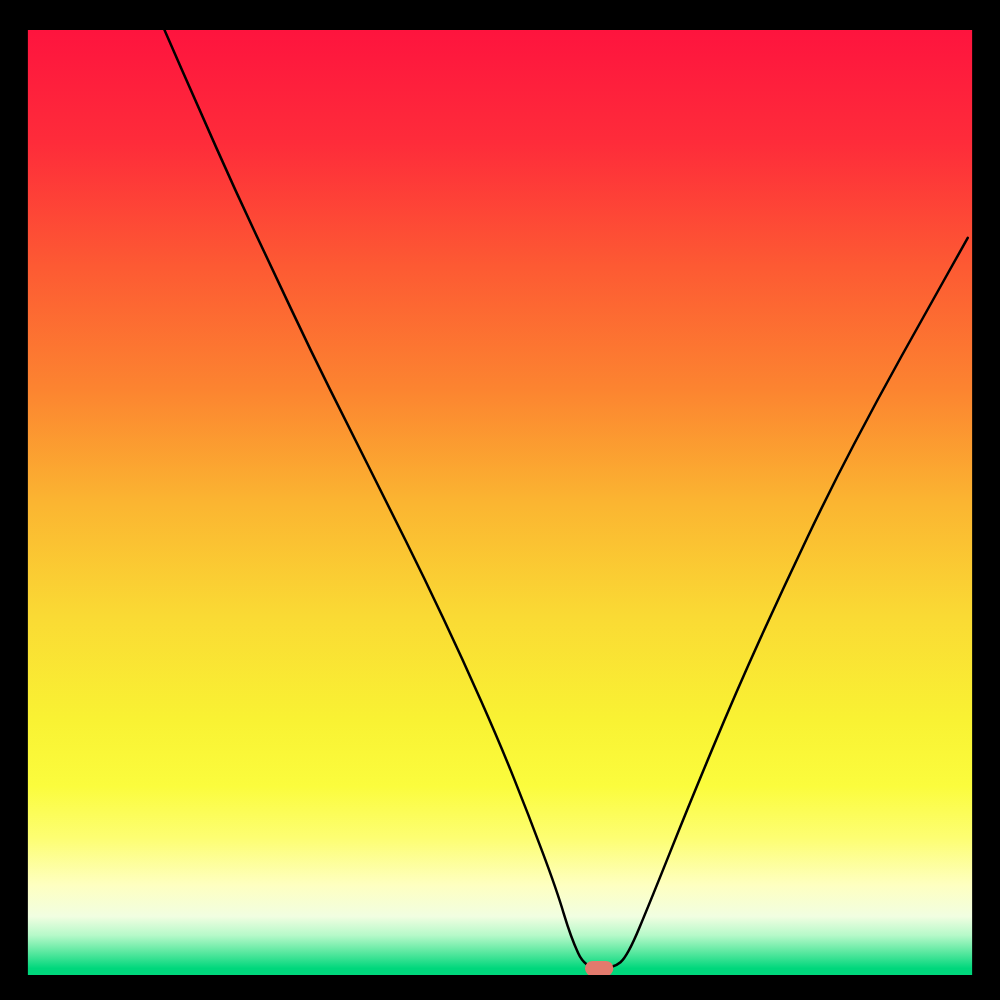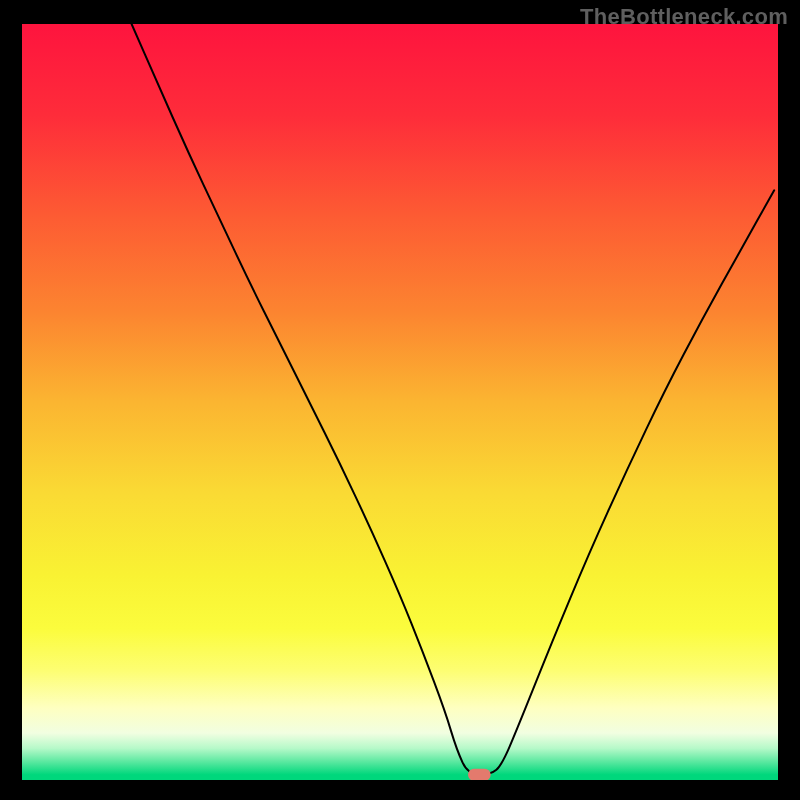--- a/index.html
+++ b/index.html
@@ -48,21 +48,20 @@
     stroke: #000;
     stroke-width: 2;
     stroke-linecap: round;
   }
 </style>
 </head>
 <body>
 
 <div class="frame">
 
-  <div class="watermark">TheBottleneck.com</div>
 
   <div class="plot">
     <svg viewBox="0 0 756 756" preserveAspectRatio="none">
       <defs>
         <linearGradient id="bgGrad" x1="0" y1="0" x2="0" y2="1">
         <stop offset="0.00%" stop-color="#fe143e"></stop>
             <stop offset="12.00%" stop-color="#fe2c3a"></stop>
             <stop offset="25.00%" stop-color="#fd5a33"></stop>
             <stop offset="38.00%" stop-color="#fc8430"></stop>
             <stop offset="50.00%" stop-color="#fbb531"></stop>

